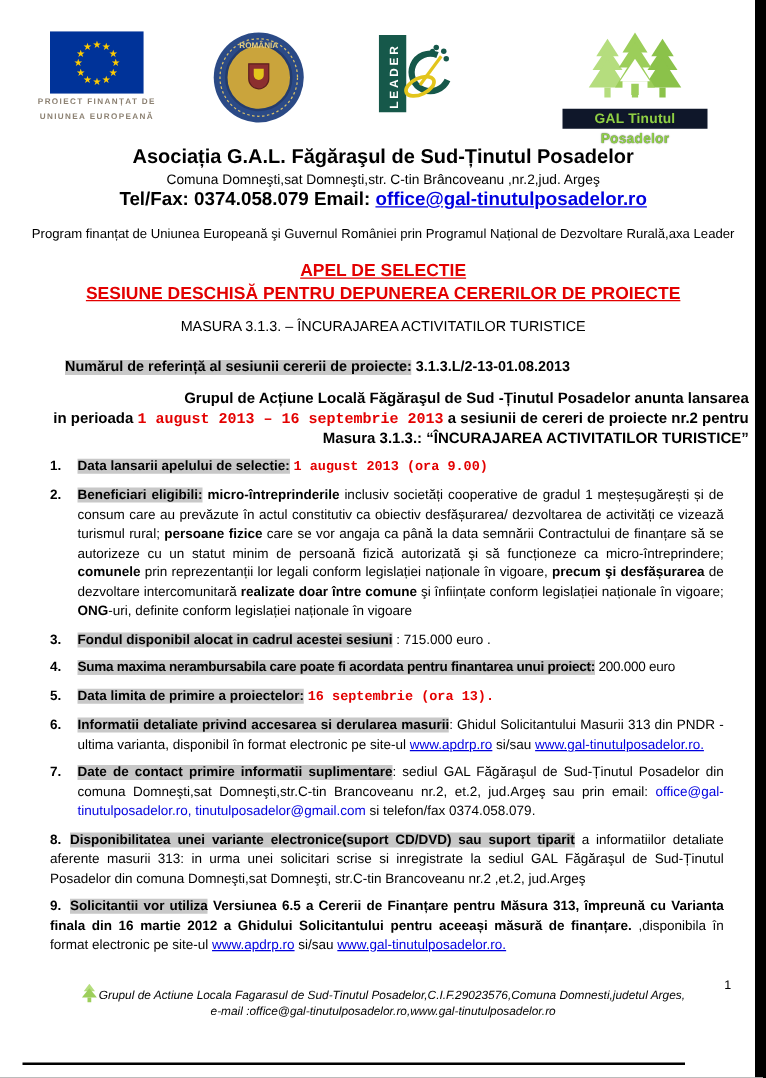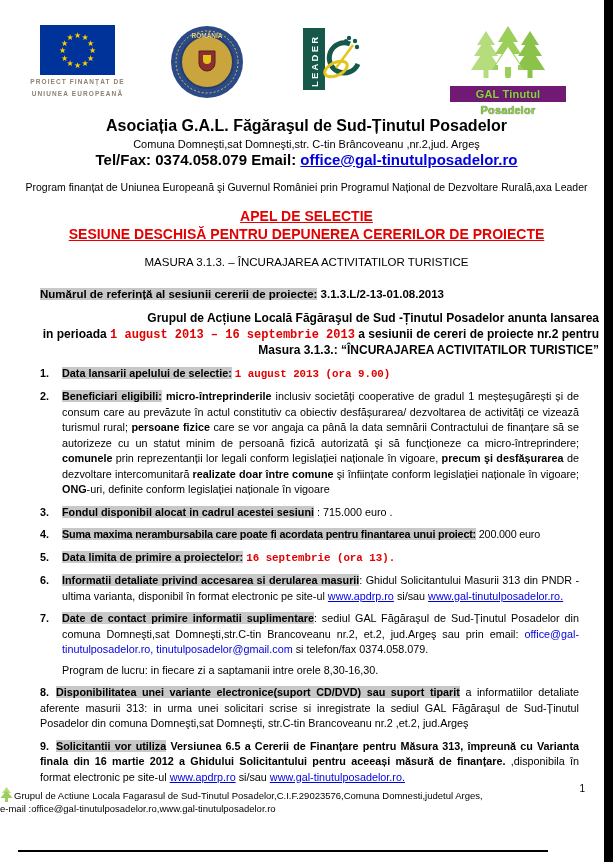--- a/index.html
+++ b/index.html
@@ -11,51 +11,51 @@
   .scan-bottom{position:absolute;left:18px;top:850px;width:530px;height:2px;background:#000;}
 
   
   .logos{position:relative;height:80px;margin-top:25px;}
   .logo-eu{position:absolute;left:30px;top:0;width:95px;text-align:center;}
   .logo-eu .flag{margin:0 auto;display:block;}
   .logo-eu .cap{margin-top:3px;font-size:6.5px;font-weight:bold;letter-spacing:1.1px;color:#8c8172;line-height:8.5px;}
   .logo-ro{position:absolute;left:170px;top:0;}
   .logo-leader{position:absolute;left:303px;top:3px;}
   .logo-gal{position:absolute;left:450px;top:0;width:116px;text-align:center;}
-  .gal-strip{margin-top:1px;background:#701a75;color:#8ed045;font-size:11px;font-weight:bold;
+  .gal-strip{margin-top:1px;background:#0f172a;color:#8ed045;font-size:11px;font-weight:bold;
              height:16px;line-height:16px;letter-spacing:0.2px;text-shadow:0 0 1px #202020;}
 
   
   .title{margin-top:12px;text-align:center;font-size:16px;font-weight:bold;}
   .address{margin-top:3px;text-align:center;font-size:11px;}
   .telline{margin-top:1px;text-align:center;font-size:15px;font-weight:bold;}
   .program{margin-top:13px;text-align:center;font-size:10.5px;}
 
   .redhead{margin-top:15px;text-align:center;color:#e30000;font-weight:bold;font-size:14px;line-height:17.5px;}
   .redhead .u{text-decoration:underline;}
   .masura{margin-top:13px;text-align:center;font-size:11.5px;font-weight:normal;}
-  .reference{margin-top:20px;padding-left:40px;font-size:11.5px;font-weight:bold;}
+  .reference{margin-top:20px;padding-left:52px;font-size:11.5px;font-weight:bold;}
 
   .intro{margin-top:11px;text-align:right;font-size:12px;font-weight:bold;line-height:15.5px;padding:0 14px;}
 
   .list{margin-top:7px;padding:0 34px 0 40px;font-size:10.8px;line-height:15.5px;}
   .item{display:flex;margin-top:7px;}
   .item .num{flex:none;width:22px;font-weight:bold;}
   .item .body{flex:1;}
   .para{margin:7px 0 0 0;}
   .num-inline{font-weight:bold;margin-right:7px;}
   .justify{text-align:justify;}
   .nowrap{white-space:nowrap;letter-spacing:-0.2px;}
   .b{font-weight:bold;}
   .red{color:#e30000;font-family:Liberation Mono, monospace;}
   .hl{background:#c8c8c8;}
   a.link{color:#0000e0;text-decoration:underline;cursor:pointer;}
   .sub{margin-top:5px;}
 
-  .footer{position:absolute;left:0;top:787px;width:100%;font-size:9.5px;line-height:12.5px;}
+  .footer{position:absolute;left:0;top:787px;width:100%;text-align:center;font-size:9.5px;line-height:12.5px;font-style:italic;}
   .footer .tree{vertical-align:-3px;margin-right:1px;}
   .pagenum{position:absolute;right:28px;top:783px;font-size:10px;}
 </style>
 </head>
 <body>
 
 <div class="page">
 
   <div class="logos">
     <div class="logo-eu">
@@ -227,21 +227,20 @@
         <a class="link">www.gal-tinutulposadelor.ro.</a>
       </div>
     </div>
 
     <div class="item">
       <span class="num">7.</span>
       <div class="body justify">
         <span class="b hl">Date de contact primire informatii suplimentare</span><span>: sediul GAL Făgăraşul de Sud-Ținutul Posadelor din comuna Domneşti,sat Domneşti,str.C-tin Brancoveanu nr.2, et.2, jud.Argeş sau prin email:</span>
         <a class="link" style="text-decoration:none">office@gal-tinutulposadelor.ro, tinutulposadelor@gmail.com</a>
         <span>si telefon/fax 0374.058.079.</span>
-        <div class="sub">Program de lucru: in fiecare zi a saptamanii intre orele 8,30-16,30.</div>
       </div>
     </div>
 
     <p class="para justify">
       <span class="num-inline">8.</span><span class="b hl">Disponibilitatea unei variante electronice(suport CD/DVD) sau suport tiparit</span>
       <span>a informatiilor detaliate aferente masurii 313: in urma unei solicitari scrise si inregistrate la sediul GAL Făgăraşul de Sud-Ținutul Posadelor din comuna Domneşti,sat Domneşti, str.C-tin Brancoveanu nr.2 ,et.2, jud.Argeş</span>
     </p>
 
     <p class="para justify">
       <span class="num-inline">9.</span><span class="b hl">Solicitantii vor utiliza</span>

